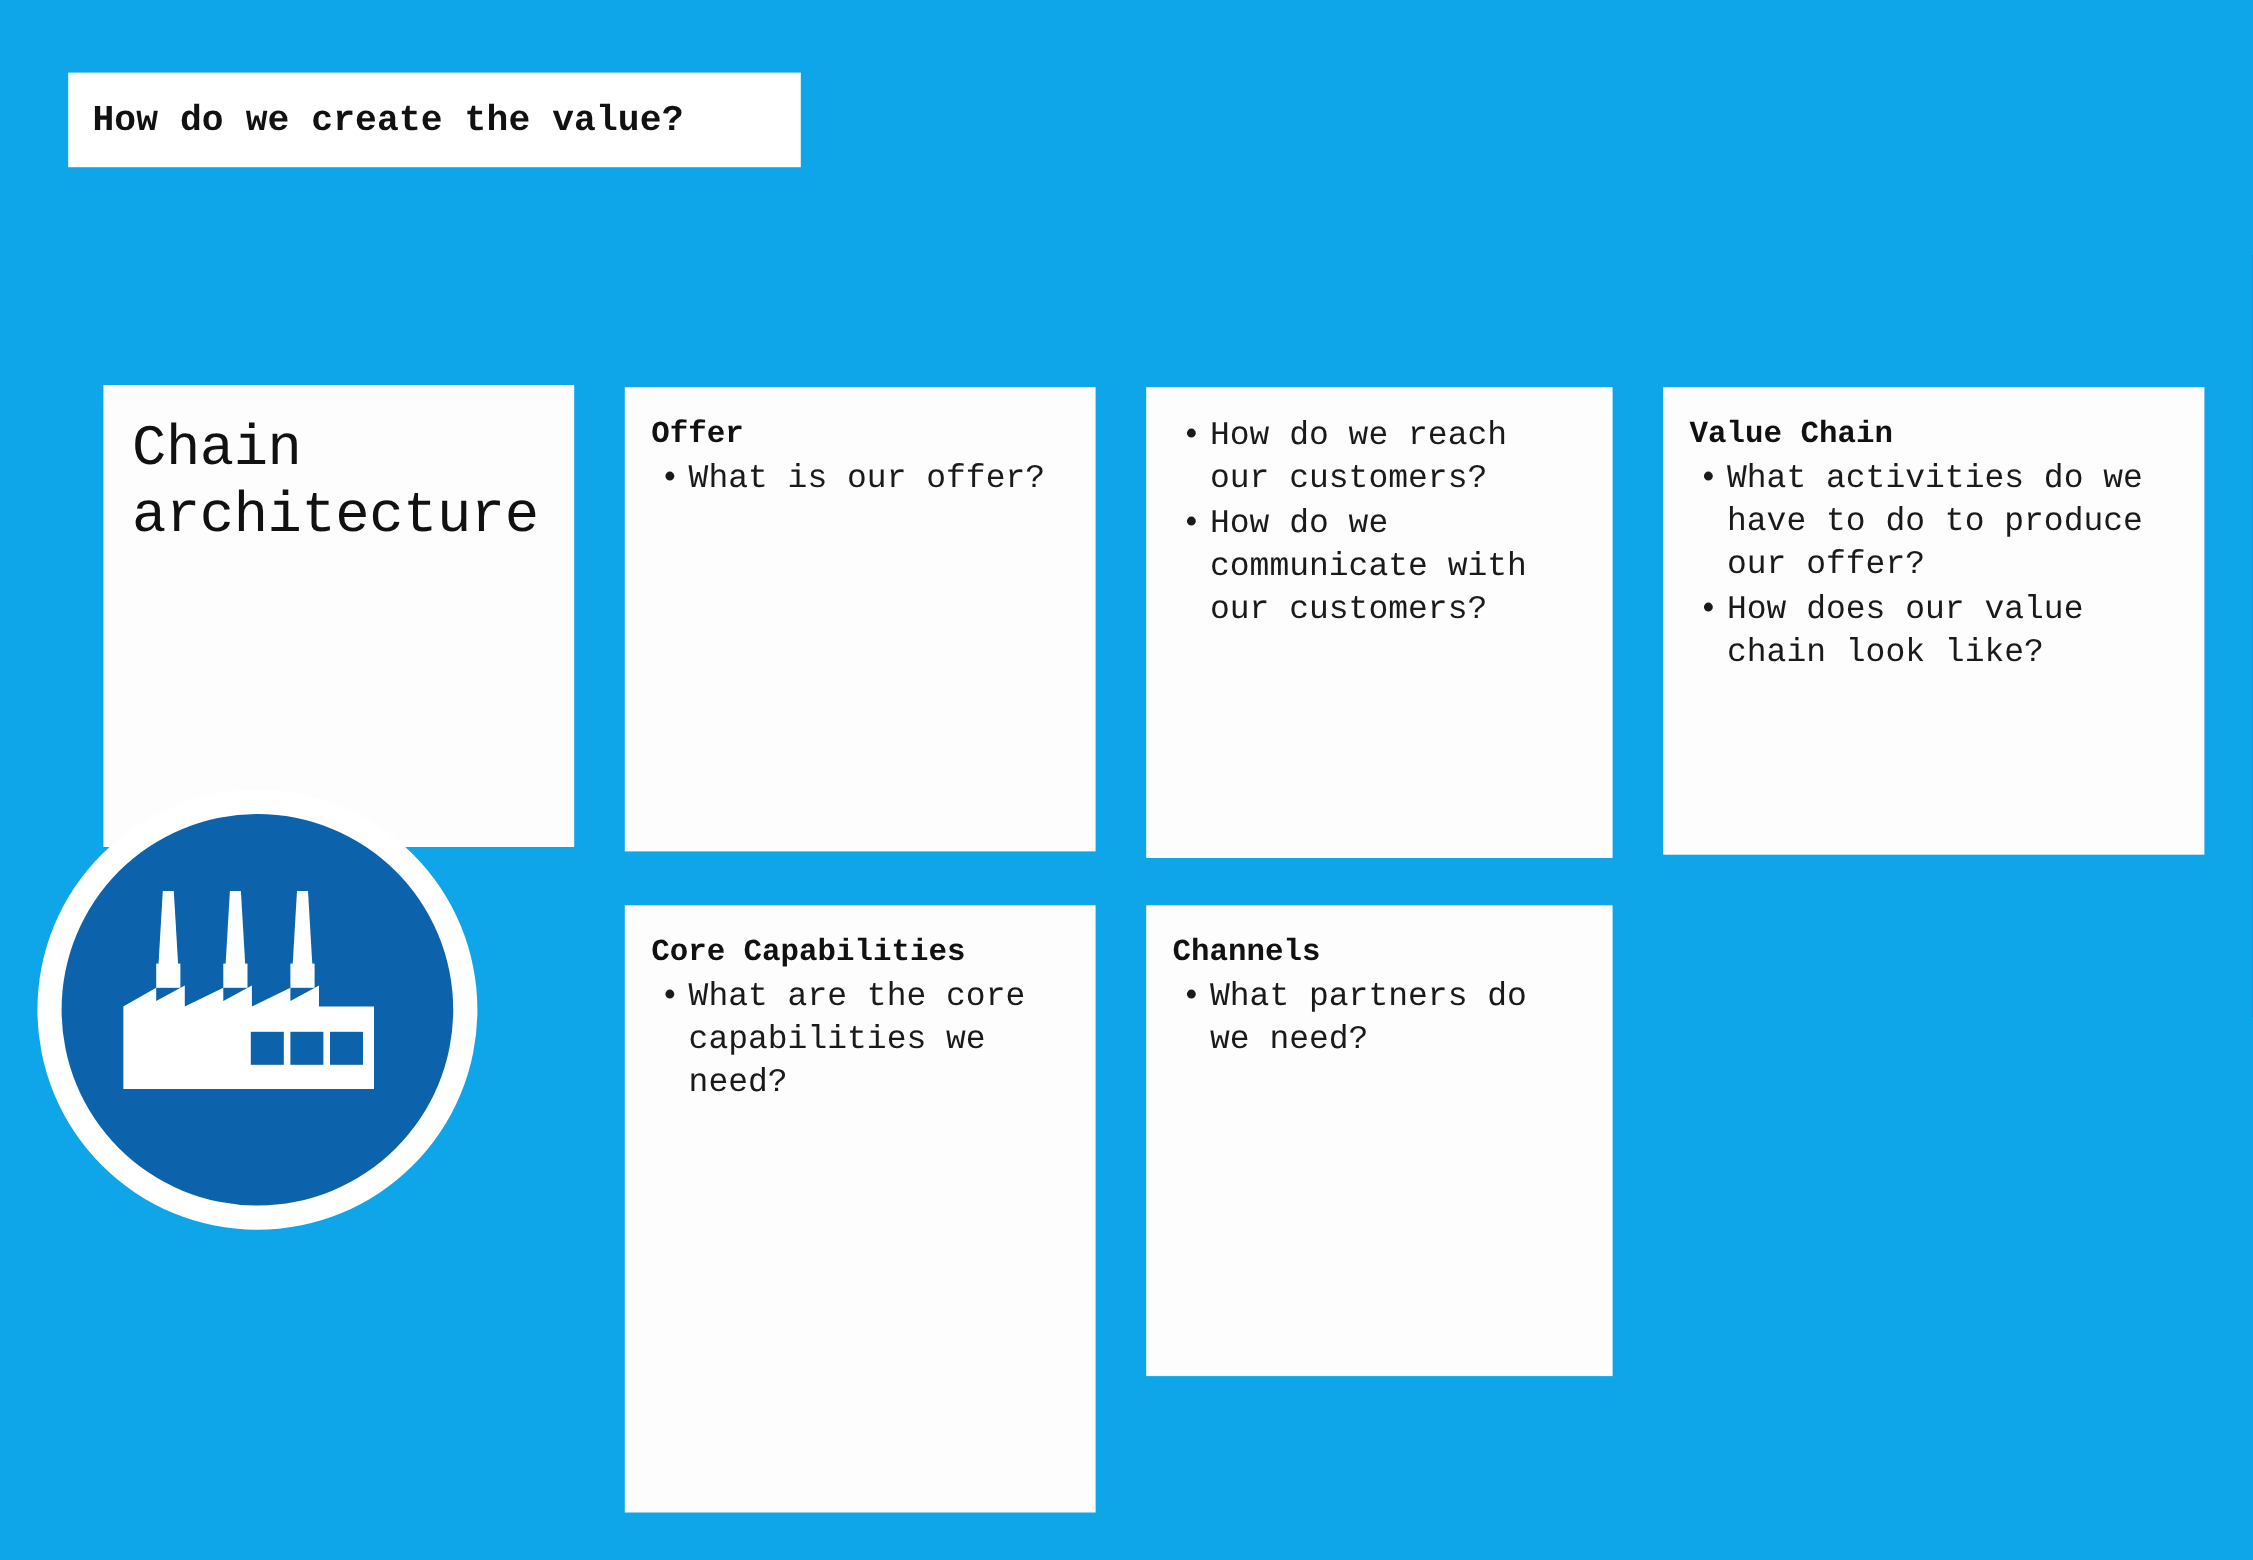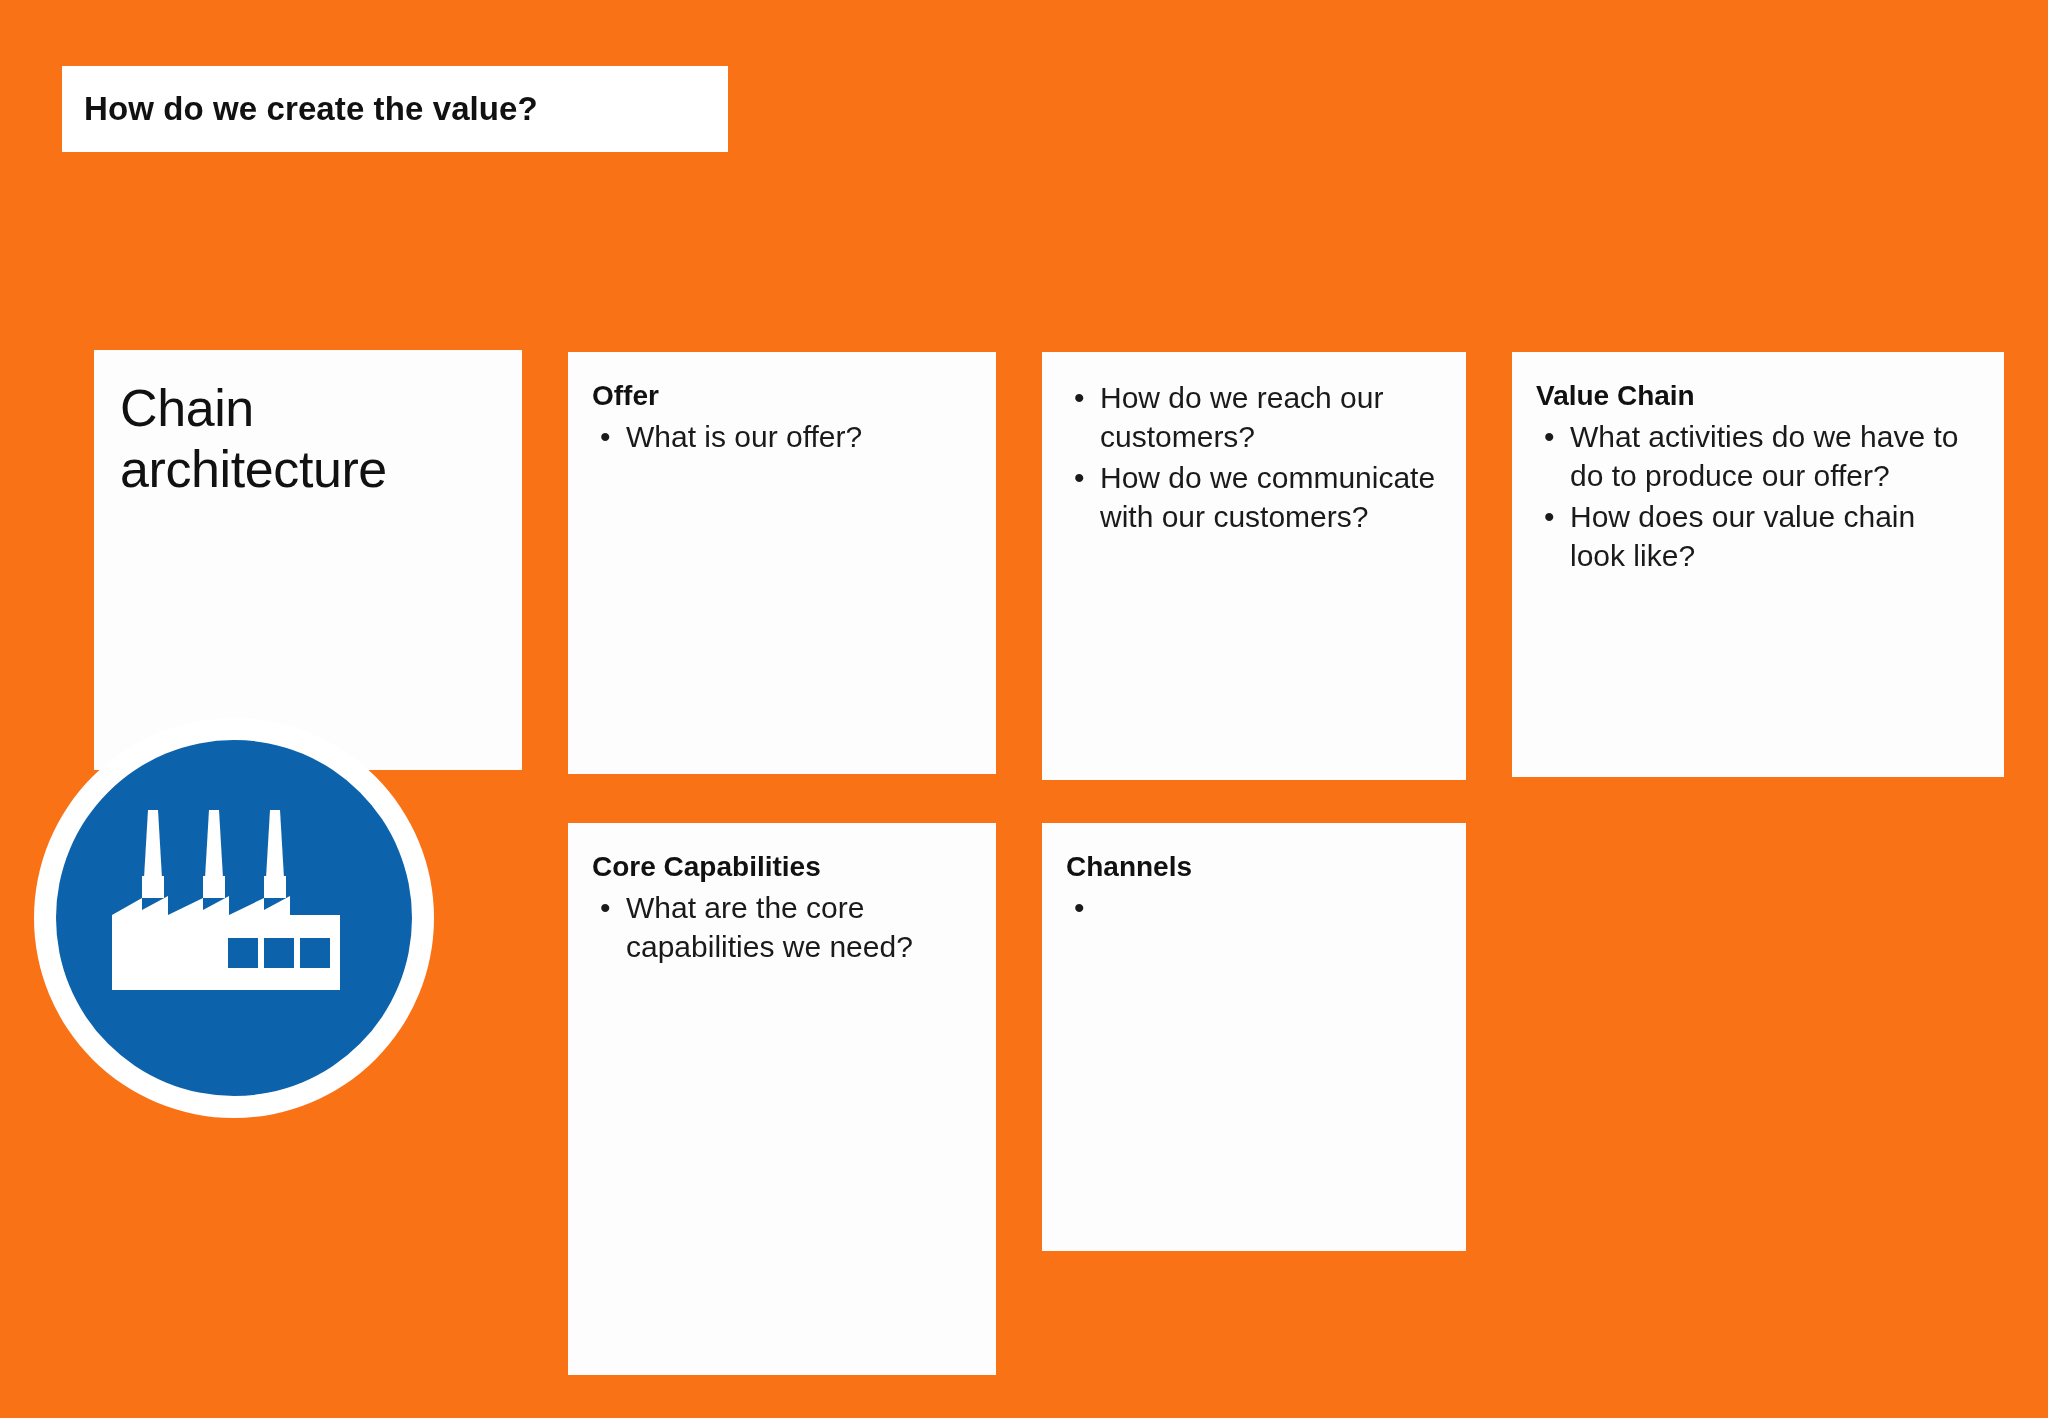--- a/index.html
+++ b/index.html
@@ -11,21 +11,22 @@
     height: 1418px;
     background: #0a5a9c;
     font-family: "Liberation Sans", sans-serif;
     overflow: hidden;
     position: relative;
   }
 
   .slide {
     position: absolute;
     inset: 0;
-    background: #f97316;
+    background: #0ea5e9;
+    font-family: Liberation Mono, monospace;
   }
 
   
   .title-banner {
     position: absolute;
     left: 62px;
     top: 66px;
     width: 666px;
     height: 86px;
     background: #ffffff;
@@ -207,18 +208,18 @@
       <ul class="bullets">
         <li><span class="dot">•</span><span>What are the core capabilities we need?</span></li>
       </ul>
     </div>
   </div>
 
   <div class="card" id="card-partner">
     <div class="card-inner">
       <div class="card-title">Channels</div>
       <ul class="bullets">
-        <li><span class="dot">•</span></li>
+        <li><span class="dot">•</span><span>What partners do we need?</span></li>
       </ul>
     </div>
   </div>
 
 </div>
 
 </body></html>

